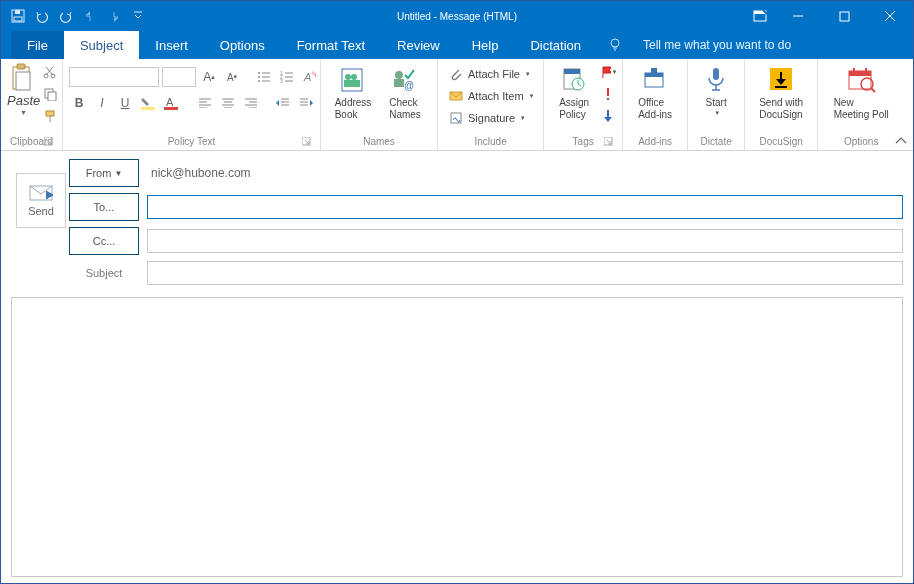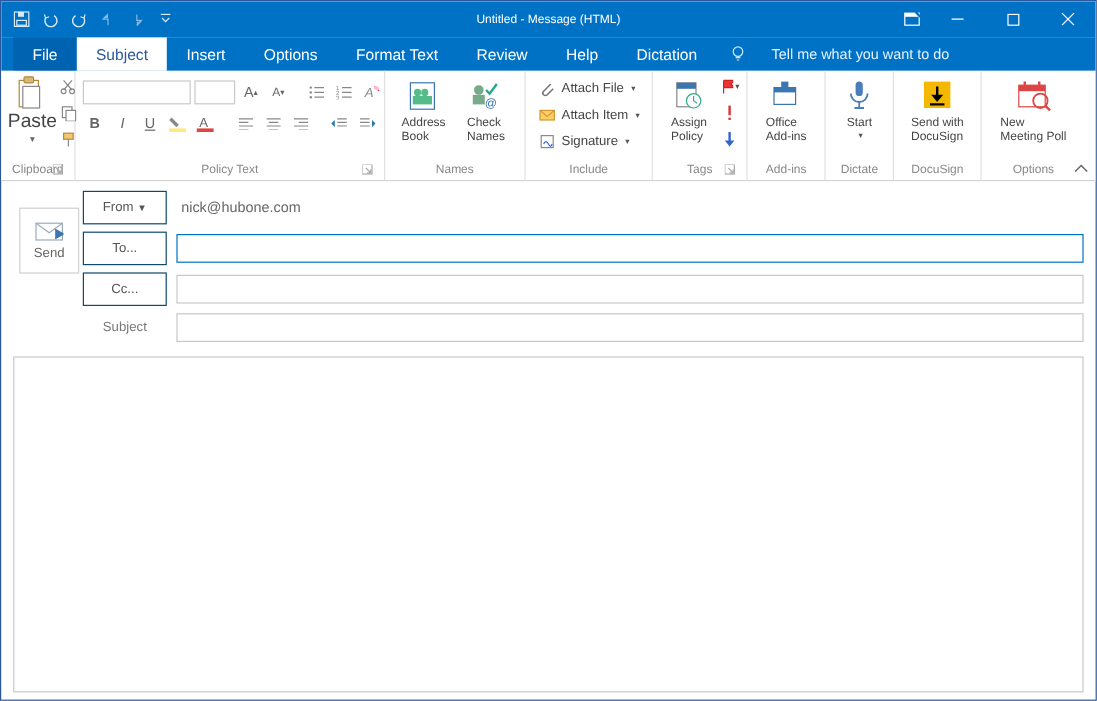--- a/index.html
+++ b/index.html
@@ -30,21 +30,21 @@
   .rb-btn-large { display: flex; flex-direction: column; align-items: center; width: 52px; cursor: pointer; color: #444; }
   .rb-btn-large .ic { width: 32px; height: 32px; margin-top: 2px; display:flex; align-items:center; justify-content:center; }
   .rb-btn-large .lbl { font-size: 10px; text-align: left; line-height: 12px; margin-top: 2px; }
   .rb-stack { display: flex; flex-direction: column; }
   .rb-btn-sm { display: flex; align-items: center; height: 22px; font-size: 11px; color: #444; cursor: pointer; padding: 0 4px; gap: 4px; white-space: nowrap; }
   .mini-icon { width: 16px; height: 16px; display:flex; align-items:center; justify-content:center; }
 
   
   .paste-col { display:flex; flex-direction:column; align-items:center; width:40px; }
   .paste-ic { width:30px; height:30px; margin-top:2px; }
-  .paste-lbl { font-size:16px; color:#444; }
+  .paste-lbl { font-size:13px; color:#444;font-style:italic; }
   .paste-drop { font-size:8px; color:#666; }
 
   
   .ft-row { display:flex; align-items:center; gap:3px; height:24px; }
   .font-box { border:1px solid #c8c8c8; height:20px; width:90px; padding:0 4px; font-size:11px; color:#888; background:#fff; }
   .font-size-box { border:1px solid #c8c8c8; height:20px; width:34px; padding:0 4px; font-size:11px; color:#888; background:#fff; }
   .tb { width:20px; height:20px; display:flex; align-items:center; justify-content:center; color:#666; cursor:pointer; font-size:12px; }
 
   
   .collapse { position:absolute; right:6px; bottom:4px; cursor:pointer; color:#666; }

